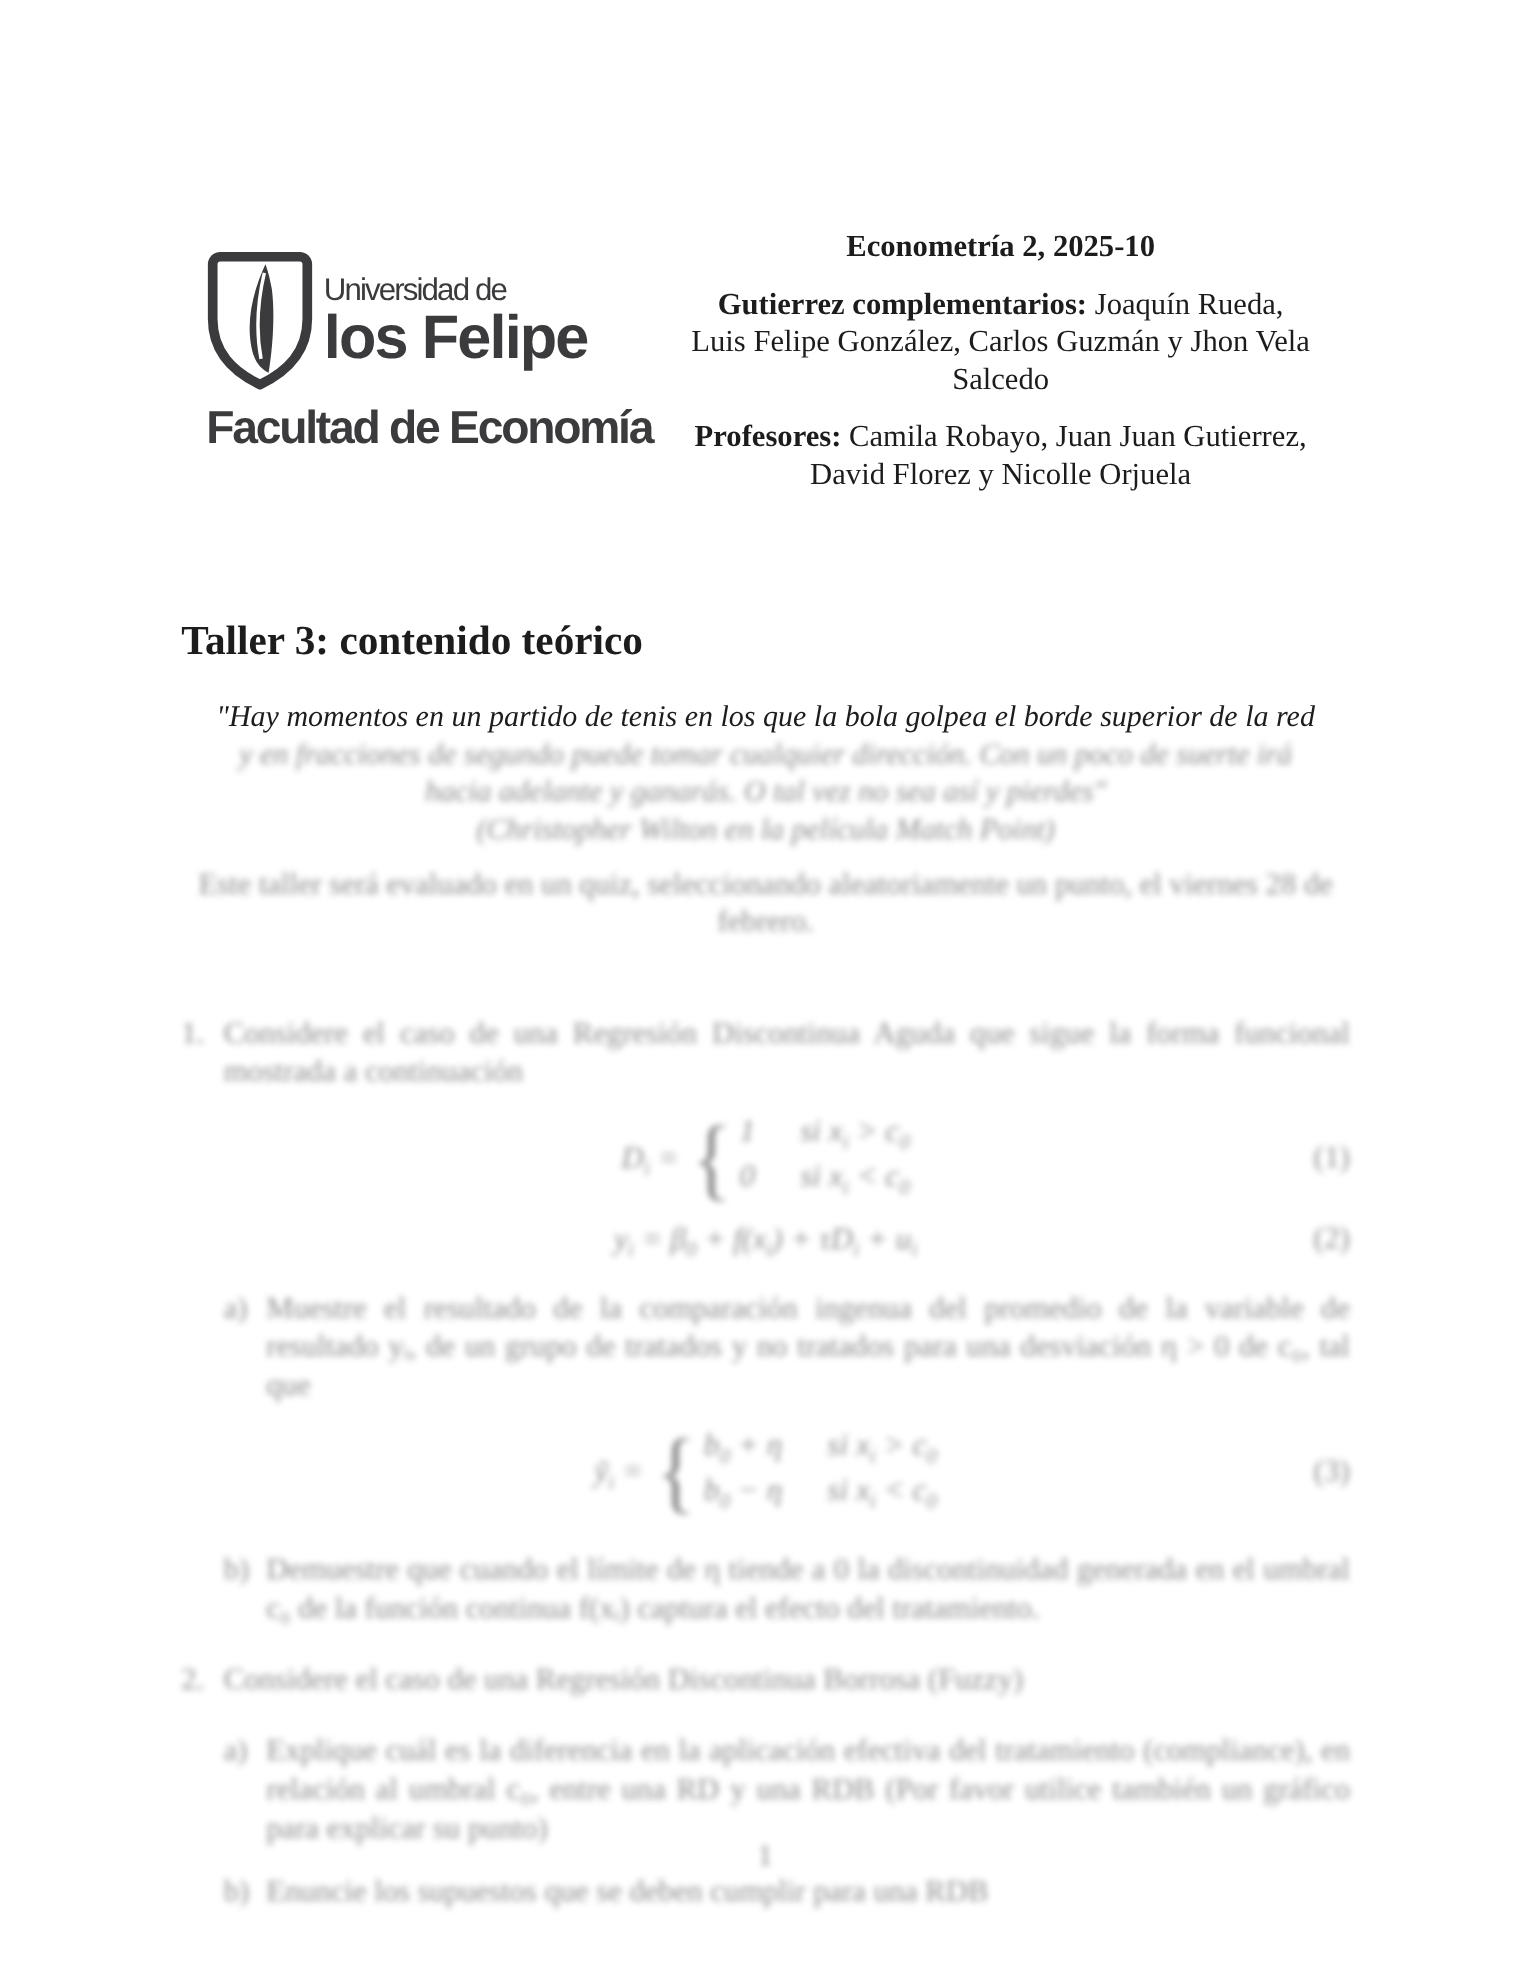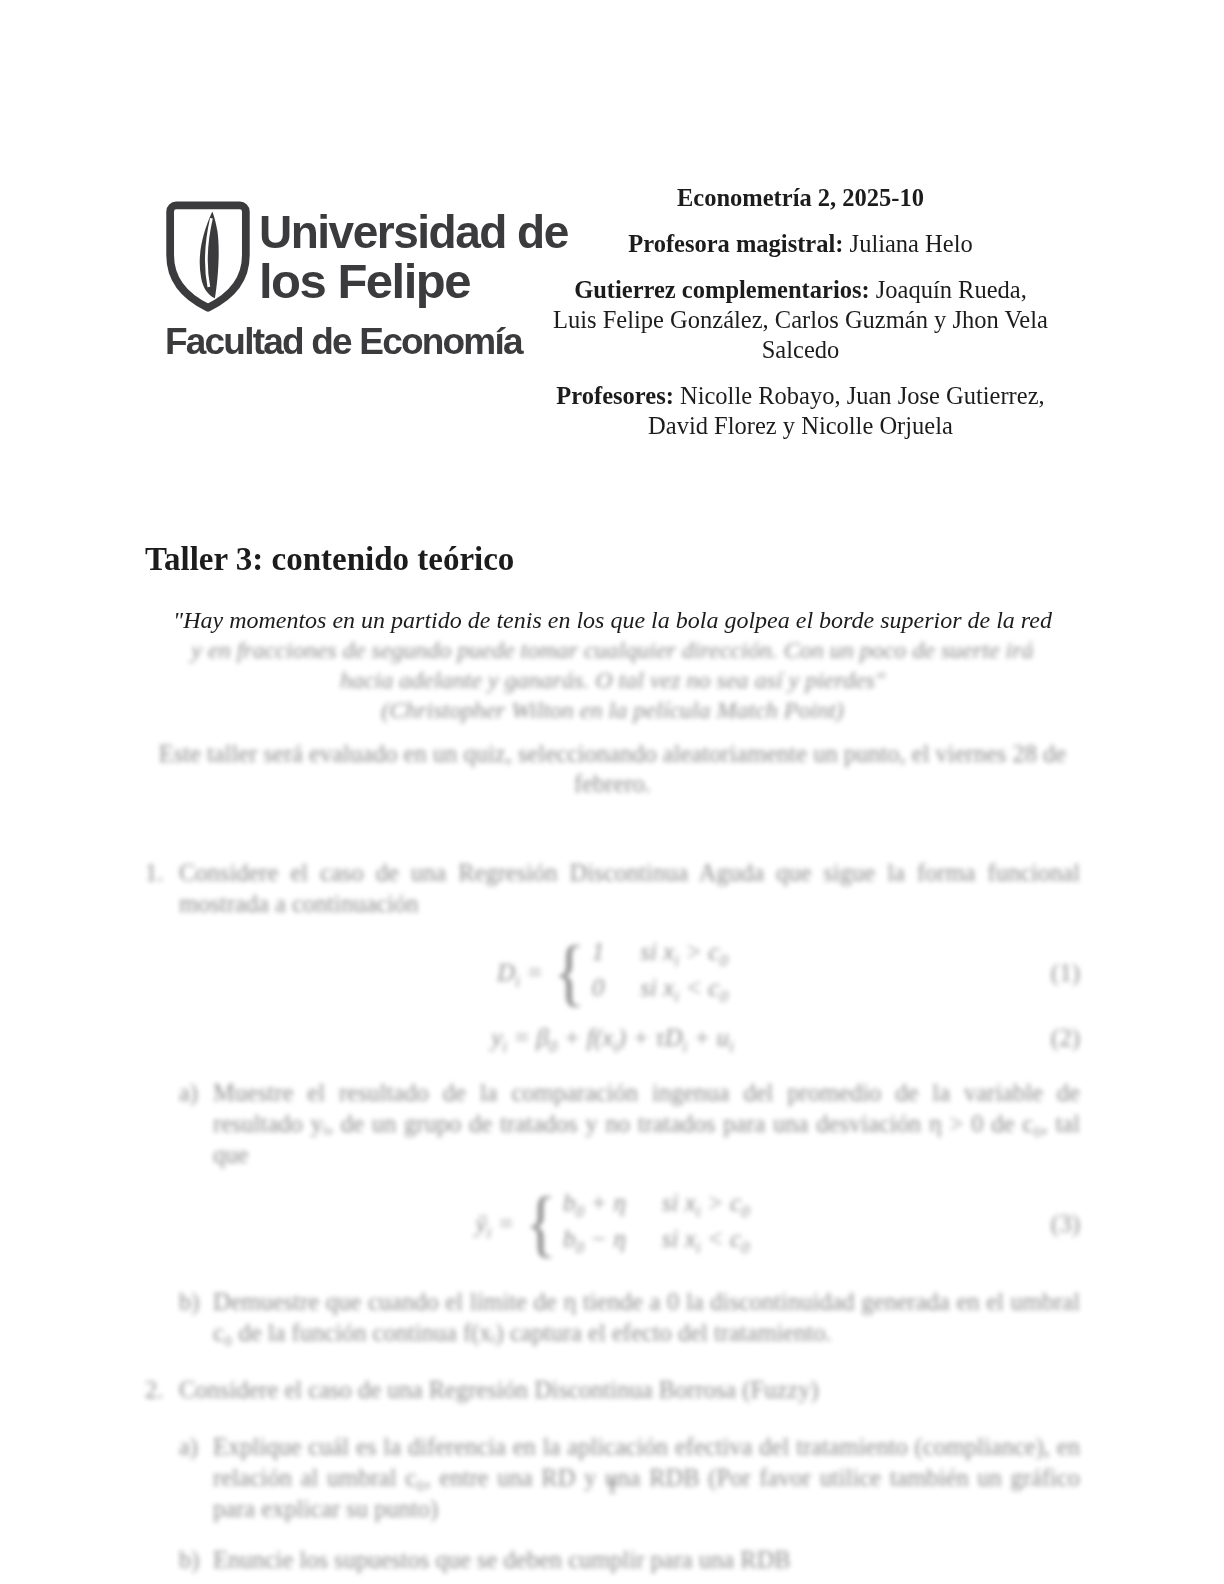--- a/index.html
+++ b/index.html
@@ -14,21 +14,21 @@
   }
   .content { position:absolute; left:145px; top:183px; width:935px; }
 
   
   .header { display:flex; align-items:flex-start; }
   .logo { width:360px; flex:none; margin-top:14px; color:#3b3b3d;
           font-family:"Liberation Sans","DejaVu Sans",sans-serif; padding-left:20px; box-sizing:border-box; }
   .logo-row { display:flex; align-items:stretch; }
   .logo-shield { width:86px; height:120px; flex:none; }
   .logo-name { margin-left:8px; display:flex; flex-direction:column; justify-content:center; }
-  .logo-line1 { font-size:46px; font-weight:700; letter-spacing:-1.5px; line-height:1.05; white-space:nowrap; }
+  .logo-line1 { font-size:25px; font-weight:400; letter-spacing:-1.5px; line-height:1.05; white-space:nowrap; }
   .logo-line2 { font-size:49px; font-weight:700; letter-spacing:-1.5px; line-height:1.0; white-space:nowrap; }
   .logo-line3 { font-size:37px; font-weight:700; letter-spacing:-1.8px; margin-top:4px; white-space:nowrap; }
 
   .header-right { flex:1; display:flex; justify-content:center; }
   .header-text { width:512px; text-align:center; font-size:24.5px; line-height:30px; }
   .header-text p { margin:0 0 16px 16px; }
   b { font-weight:bold; }
 
   
   .title { text-align:left; font-size:33px; font-weight:bold; margin:84px 0 0 0; }
@@ -83,23 +83,22 @@
             <div class="logo-line1">Universidad de</div>
             <div class="logo-line2">los Felipe</div>
           </div>
         </div>
         <div class="logo-line3">Facultad de Economía</div>
       </div>
 
       <div class="header-right">
         <div class="header-text">
           <p><b>Econometría 2, 2025-10</b></p>
-          <p><b>Profesora magistral:</b><span> Juliana Helo</span></p>
           <p><b>Gutierrez complementarios:</b><span> Joaquín Rueda, Luis Felipe González, Carlos Guzmán y Jhon Vela Salcedo</span></p>
-          <p><b>Profesores:</b><span> Nicolle Robayo, Juan Jose Gutierrez, David Florez y Nicolle Orjuela</span></p>
+          <p><b>Profesores:</b><span> Camila Robayo, Juan Juan Gutierrez, David Florez y Nicolle Orjuela</span></p>
         </div>
       </div>
     </div>
 
     <h1 class="title">Taller 3: contenido teórico</h1>
 
     <div class="quote">
       <div>"Hay momentos en un partido de tenis en los que la bola golpea el borde superior de la red</div>
       <div class="blur">y en fracciones de segundo puede tomar cualquier dirección. Con un poco de suerte irá</div>
       <div class="blur">hacia adelante y ganarás. O tal vez no sea así y pierdes"</div>

